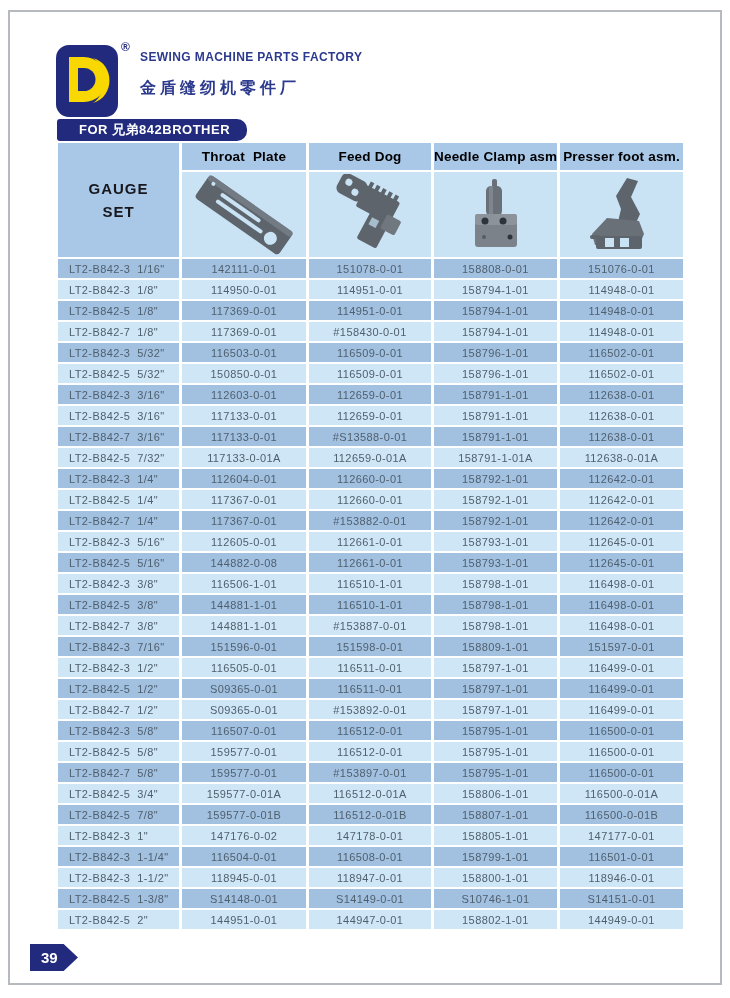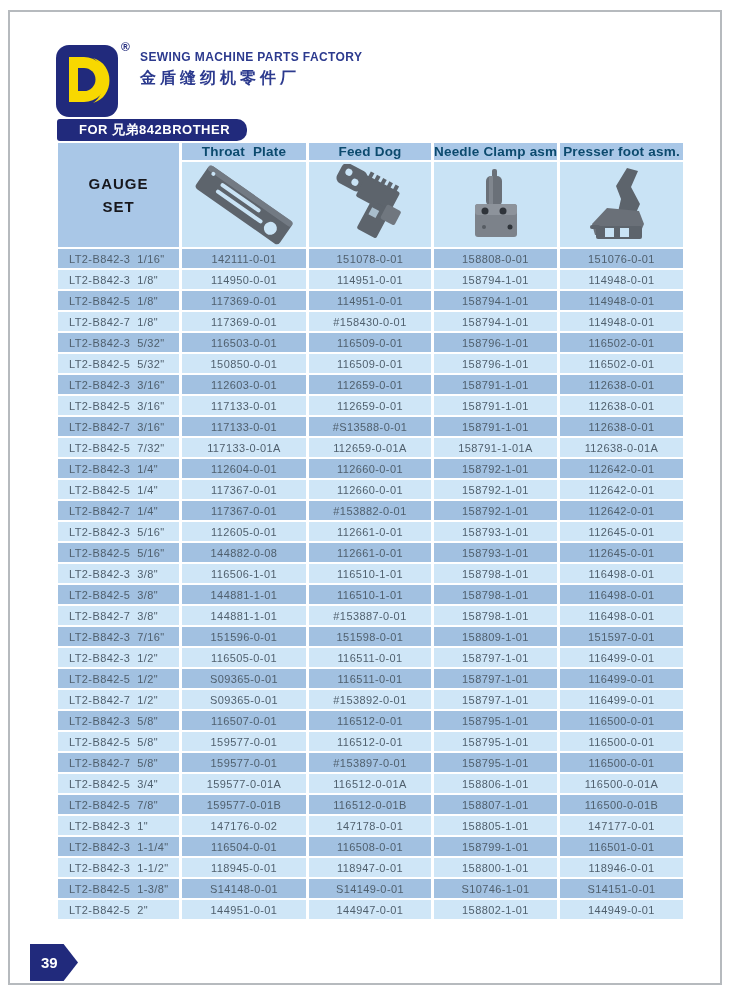--- a/index.html
+++ b/index.html
@@ -7,46 +7,46 @@
     font-family:"Liberation Sans", sans-serif; position:relative; overflow:hidden; }
   .page-frame { position:absolute; left:8px; top:10px; width:714px; height:975px;
     border:2px solid #b6babe; pointer-events:none; }
 
   
   .logo { position:absolute; left:55px; top:44px; width:64px; height:74px; }
   .reg-mark { position:absolute; left:121px; top:40px; font-size:12px; color:#232b7d; font-weight:bold; }
   .brand-block { position:absolute; left:140px; top:48px; color:#2c3a8e; }
   .brand-name { font-size:28px; font-weight:bold; letter-spacing:2px; line-height:1.05; white-space:pre; }
   .brand-sub  { font-size:12px; font-weight:bold; letter-spacing:0.4px; margin-top:2px; }
-  .brand-cn   { font-size:16px; font-weight:bold; letter-spacing:4px; margin-top:4px; }
+  .brand-cn   { font-size:16px; font-weight:bold; letter-spacing:4px; margin-top:14px; }
 
   
   .banner { position:absolute; left:57px; top:119px; width:190px; height:22px;
     background:#212a7c; border-radius:3px 10px 10px 3px; color:#ffffff;
     font-size:13px; font-weight:bold; letter-spacing:0.5px;
     display:flex; align-items:center; padding-left:22px; }
 
   
   .table-wrap { position:absolute; left:55px; top:141px; width:632px; }
   table { border-collapse:separate; border-spacing:3px 2px; table-layout:fixed; width:631px; }
   th, td { overflow:hidden; }
   th.gauge-head { background:#a9c7e7; color:#17171c; font-size:15px; font-weight:bold;
     letter-spacing:1px; text-align:center; vertical-align:middle; line-height:1.55;margin-left:25px; }
-  th.col-head { background:#a9c7e7; color:#0c4a6e; font-size:13.5px; font-weight:bold;
-    height:17px; text-align:center; vertical-align:middle; white-space:pre; letter-spacing:0.2px; }
+  th.col-head { background:#a9c7e7; color:#000000; font-size:13.5px; font-weight:bold;
+    height:27px; text-align:center; vertical-align:middle; white-space:pre; letter-spacing:0.2px; }
   td.photo-cell { background:#c9e3f5; height:85px; text-align:center; vertical-align:middle; }
   td.photo-cell svg { display:block; margin:0 auto; }
   tbody td { height:19px; font-size:11px; color:#4f5f6d; letter-spacing:0.4px;
     text-align:center; vertical-align:middle; }
   tbody td.c-gauge { text-align:left; padding-left:11px; white-space:pre; }
   tr.row-dark td { background:#a2c1e1; }
   tr.row-light td { background:#cfe6f7; }
 
   
-  .page-num { position:absolute; left:30px; top:944px; width:48px; height:37px;
+  .page-num { position:absolute; left:30px; top:944px; width:48px; height:27px;
     background:#212a7c; color:#ffffff; font-size:15px; font-weight:bold;
     display:flex; align-items:center; padding-left:11px;
     clip-path:polygon(0 0, 70% 0, 100% 50%, 70% 100%, 0 100%); }
 </style>
 </head>
 <body>
 
 <div class="page-frame"></div>
 
 <div class="logo">

